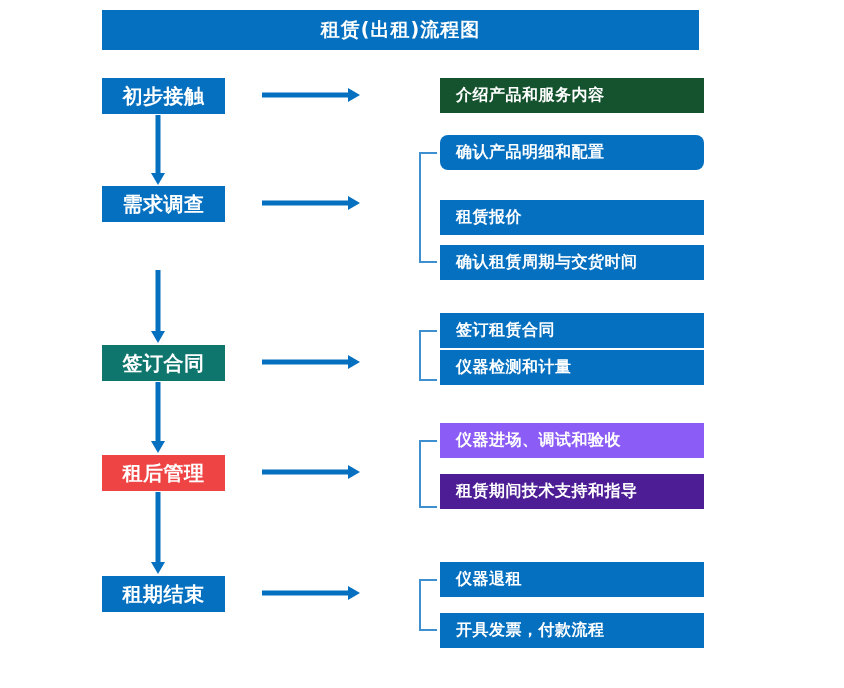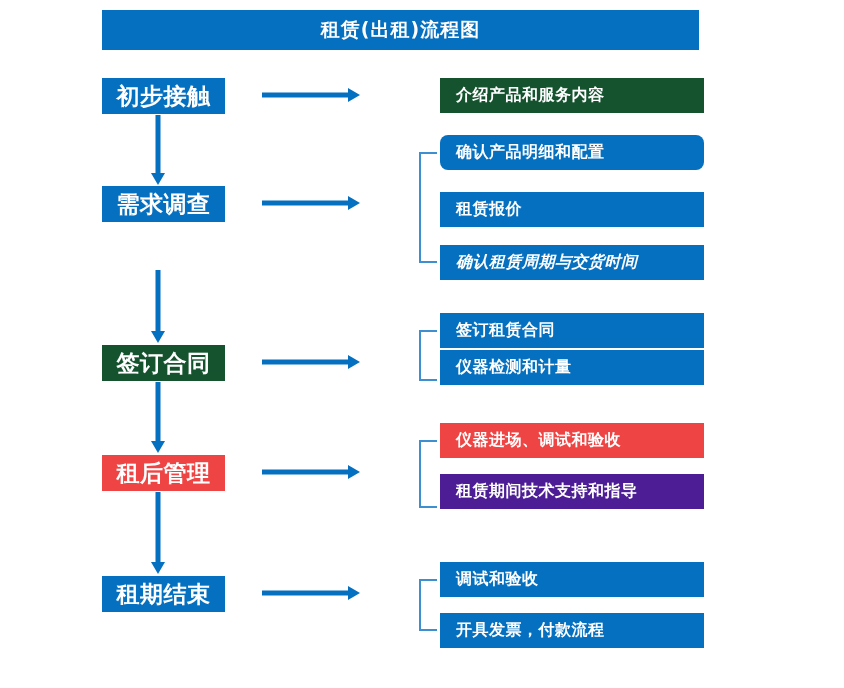--- a/index.html
+++ b/index.html
@@ -36,21 +36,21 @@
     height: 40px;
     justify-content: center;
     font-size: 19px;
     letter-spacing: 1px;
   }
   .stage-box {
     left: 102px;
     width: 123px;
     height: 36px;
     justify-content: center;
-    font-size: 23px;
+    font-size: 20px;
   }
   .detail-box {
     left: 440px;
     width: 264px;
     height: 35px;
     justify-content: flex-start;
     padding-left: 16px;
     font-size: 16px;
   }
   .h-arrow {
@@ -77,57 +77,57 @@
 
   <div class="box title-box">租赁(出租)流程图</div>
 
   <div id="stages-layer">
       <div class="box stage-box" style="top: 78px; background: rgb(5, 112, 192);">
         <span>初步接触</span>
       </div>
       <div class="box stage-box" style="top: 186px; background: rgb(5, 112, 192);">
         <span>需求调查</span>
       </div>
-      <div class="box stage-box" style="top: 345px; background: #14532d;">
+      <div class="box stage-box" style="top: 345px; background: #0f766e;">
         <span>签订合同</span>
       </div>
       <div class="box stage-box" style="top: 455px; background: #ef4444;">
         <span>租后管理</span>
       </div>
       <div class="box stage-box" style="top: 576px; background: rgb(5, 112, 192);">
         <span>租期结束</span>
       </div>
     </div>
   <div id="details-layer">
       <div class="box detail-box" style="top: 78px; background: #14532d;">
         <span>介绍产品和服务内容</span>
       </div>
       <div class="box detail-box" style="top: 135px; background: rgb(5, 112, 192); border-radius: 8px;">
         <span>确认产品明细和配置</span>
       </div>
-      <div class="box detail-box" style="top: 192px; background: rgb(5, 112, 192);">
+      <div class="box detail-box" style="top: 200px; background: rgb(5, 112, 192);">
         <span>租赁报价</span>
       </div>
-      <div class="box detail-box" style="top: 245px; background: rgb(5, 112, 192); font-style: italic;">
+      <div class="box detail-box" style="top: 245px; background: rgb(5, 112, 192);">
         <span>确认租赁周期与交货时间</span>
       </div>
       <div class="box detail-box" style="top: 313px; background: rgb(5, 112, 192);">
         <span>签订租赁合同</span>
       </div>
       <div class="box detail-box" style="top: 350px; background: rgb(5, 112, 192);">
         <span>仪器检测和计量</span>
       </div>
-      <div class="box detail-box" style="top: 423px; background: #ef4444;">
+      <div class="box detail-box" style="top: 423px; background: #8b5cf6;">
         <span>仪器进场、调试和验收</span>
       </div>
       <div class="box detail-box" style="top: 474px; background: #4c1d95;">
         <span>租赁期间技术支持和指导</span>
       </div>
       <div class="box detail-box" style="top: 562px; background: rgb(5, 112, 192);">
-        <span>调试和验收</span>
+        <span>仪器退租</span>
       </div>
       <div class="box detail-box" style="top: 613px; background: rgb(5, 112, 192);">
         <span>开具发票，付款流程</span>
       </div>
     </div>
   <div id="harrows-layer">
       <svg class="h-arrow" width="98" height="14" viewBox="0 0 98 14" style="left: 262px; top: 88px;">
         <rect x="0" y="4.5" width="87" height="5" fill="#0570C0"></rect>
         <polygon points="86,0 98,7 86,14" fill="#0570C0"></polygon>
       </svg>

